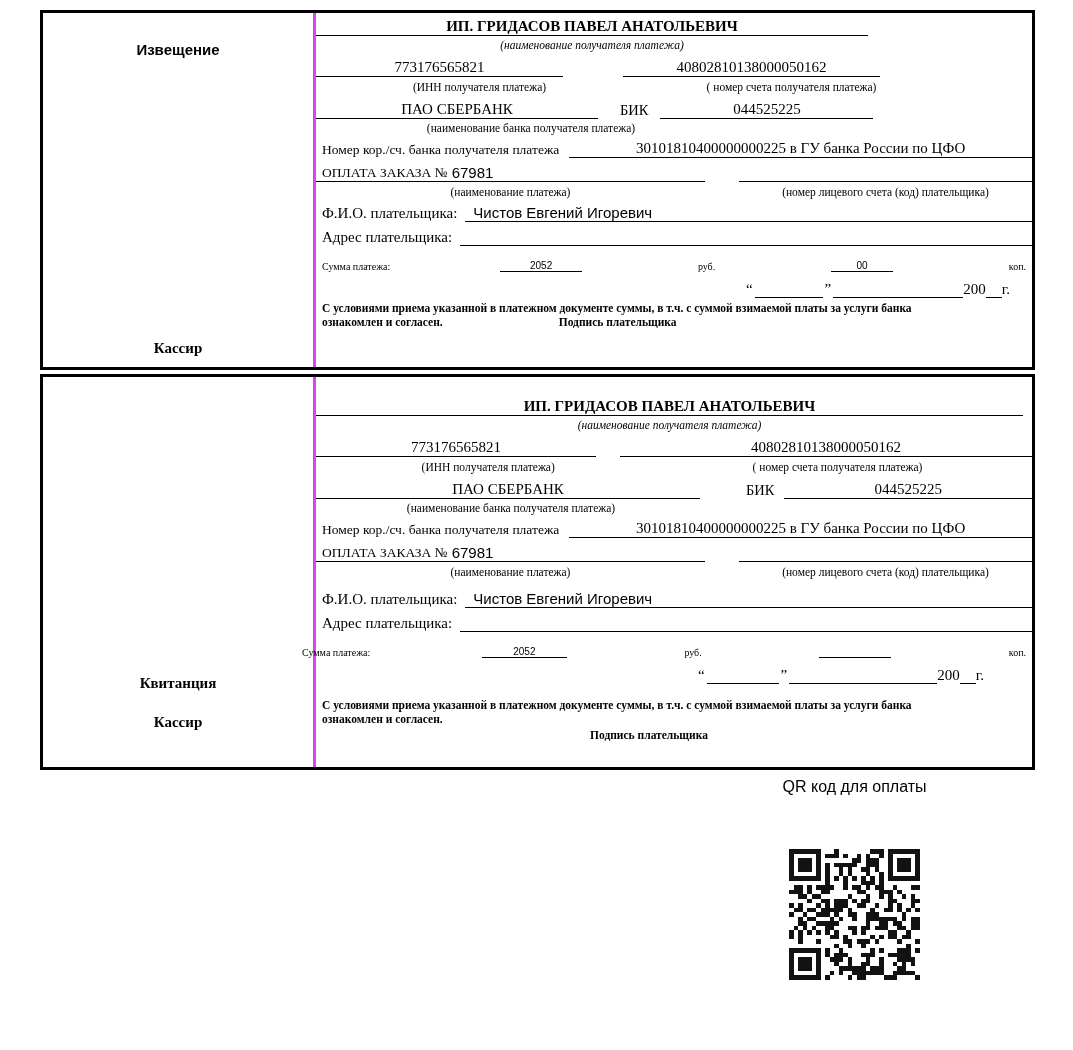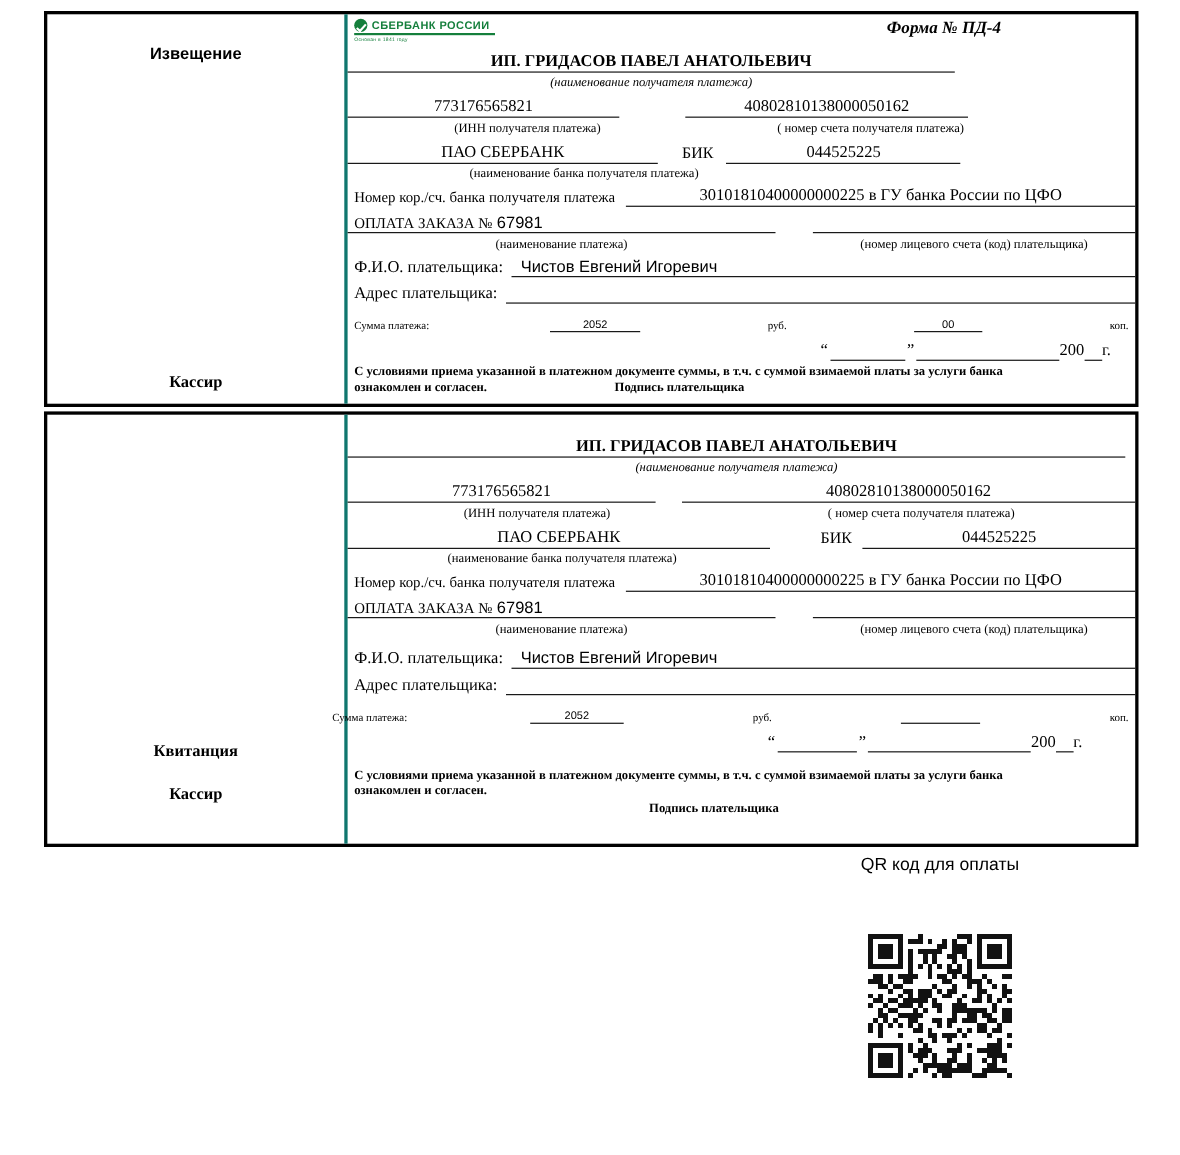--- a/index.html
+++ b/index.html
@@ -11,21 +11,21 @@
   .sans { font-family:"Liberation Sans", sans-serif; }
 
   .box {
     position:absolute; left:40px; width:995px;
     border:3px solid #000; background:#fff; display:flex;
   }
   .box1 { top:10px;  height:360px; }
   .box2 { top:374px; height:396px; }
 
   .side {
-    width:273px; flex-shrink:0; border-right:3px solid #0f766e;
+    width:273px; flex-shrink:0; border-right:3px solid #d946ef;
     display:flex; flex-direction:column; align-items:center;
   }
   .side-top   { margin-top:28px; font-weight:bold; font-size:15px; }
   .side-bottom{ margin-top:auto; margin-bottom:10px; font-weight:bold; font-size:15px; }
   .box2 .side { justify-content:flex-end; }
   .kvit  { font-weight:bold; font-size:15px; margin-bottom:22px; }
   .kassir2 { font-weight:bold; font-size:15px; margin-bottom:36px; }
 
   .main { width:716px; display:flex; flex-direction:column; }
   .row  { display:flex; align-items:flex-end; }
@@ -117,30 +117,20 @@
 </style>
 </head>
 <body>
 
 <div class="box box1">
   <div class="side">
     <div class="side-top sans">Извещение</div>
     <div class="side-bottom">Кассир</div>
   </div>
   <div class="main">
-    <div class="row r-head">
-      <div class="logo">
-        <div class="logo-top">
-          <span class="logo-mark"></span>
-          <span class="logo-text">СБЕРБАНК РОССИИ</span>
-        </div>
-        <div class="logo-sub">Основан в 1841 году</div>
-      </div>
-      <div class="form-label">Форма № ПД-4</div>
-    </div>
     <div class="row r-title">
         <div class="t-line">ИП. ГРИДАСОВ ПАВЕЛ АНАТОЛЬЕВИЧ</div>
       </div>
     <div class="row r-cap">
         <div class="cap-recip">(наименование получателя платежа)</div>
       </div>
     <div class="row r-vals">
       <span class="ul ctr v-inn">773176565821</span>
       <span class="gap-v"></span>
       <span class="ul ctr v-acc">40802810138000050162</span>

